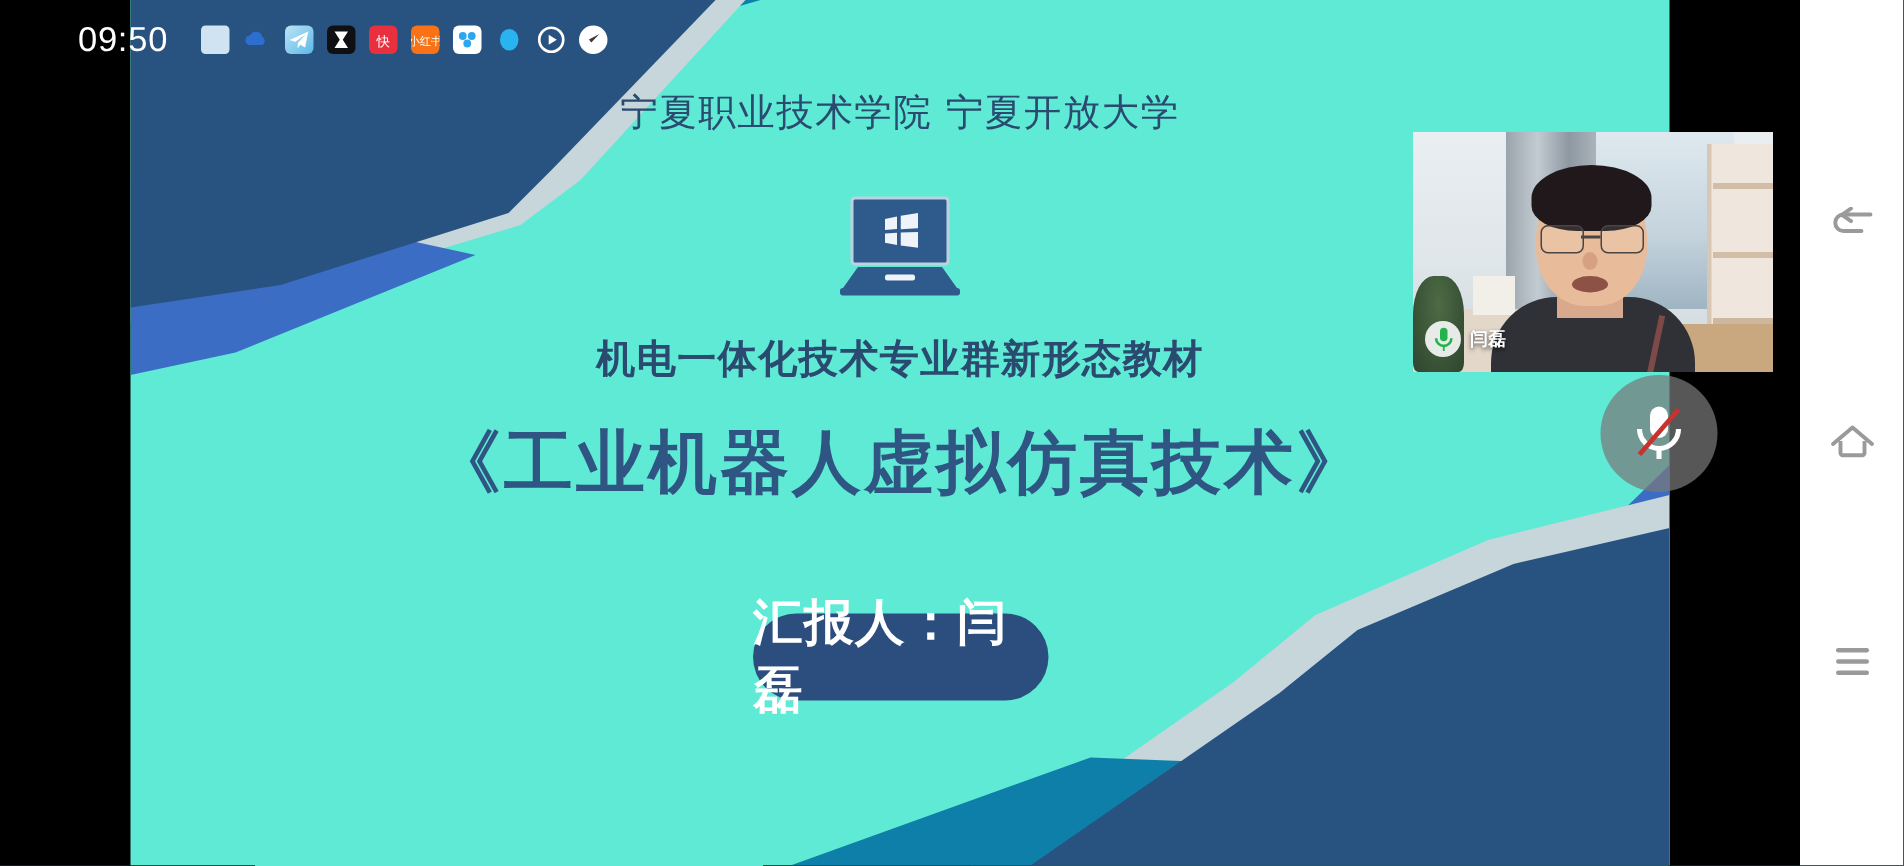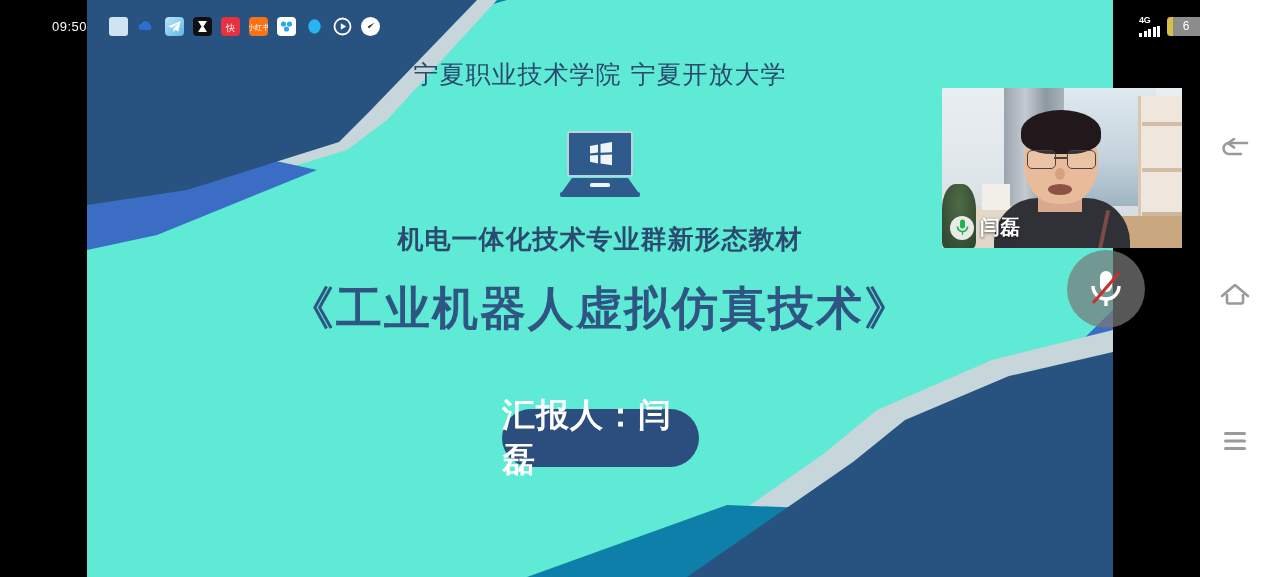--- a/index.html
+++ b/index.html
@@ -52,21 +52,21 @@
     position: absolute;
     left: 0; top: 0;
     height: 52px;
     display: flex;
     align-items: center;
     padding-left: 52px;
     gap: 0px;
   }
   #clock {
     color: #ffffff;
-    font-size: 13px;
+    font-size: 23px;
     letter-spacing: 0.5px;
     margin-right: 22px;
     font-family: "Liberation Sans", sans-serif;
   }
   .sicon {
     width: 19px;
     height: 19px;
     margin-right: 9px;
     position: relative;
     border-radius: 4px;
@@ -328,21 +328,21 @@
   #v-mic-badge {
     width: 24px; height: 24px;
     border-radius: 50%;
     background: rgba(255,255,255,0.88);
     display: flex;
     align-items: center;
     justify-content: center;
   }
   #v-name {
     color: #ffffff;
-    font-size: 20px;
+    font-size: 12px;
     font-weight: bold;
     text-shadow: 0 1px 3px rgba(0,0,0,0.65);
   }
 
   
   #mic-fab {
     position: absolute;
     left: 1067px;
     top: 250px;
     width: 78px;
@@ -532,37 +532,20 @@
       </span>
 
       <span class="sicon" style="background:#ffffff;border-radius:50%;">
         <svg width="19" height="19" viewBox="0 0 19 19">
           <circle cx="9.5" cy="9.5" r="8.2" fill="#ffffff"></circle>
           <path d="M13.6 5.6 L8.2 11.4 L6.6 9.4 Z" fill="#3b3b3b"></path>
         </svg>
       </span>
     </div>
 
-    <div id="status-right">
-      <div id="net-stack">
-        <span id="net-label">4G</span>
-        <span id="sig-bars">
-          <i></i>
-            <i></i>
-            <i></i>
-            <i></i>
-            <i></i>
-        </span>
-      </div>
-      <div id="battery">
-        <span id="battery-fill"></span>
-        <span id="battery-tip"></span>
-        <span id="battery-pct">6</span>
-      </div>
-    </div>
   </div>
 
   <div id="navbar">
     <div class="navbtn" id="nav-back">
       <svg width="32" height="26" viewBox="0 0 32 26">
         <path d="M28 5 H10 a5.5 5.5 0 0 0 0 11 H22" fill="none" stroke="#9a9a9a" stroke-width="2.6" stroke-linecap="round"></path>
         <path d="M15 1 L9 5.2 L15 9.4" fill="none" stroke="#9a9a9a" stroke-width="2.6" stroke-linecap="round" stroke-linejoin="round"></path>
       </svg>
     </div>
     <div class="navbtn" id="nav-home">

